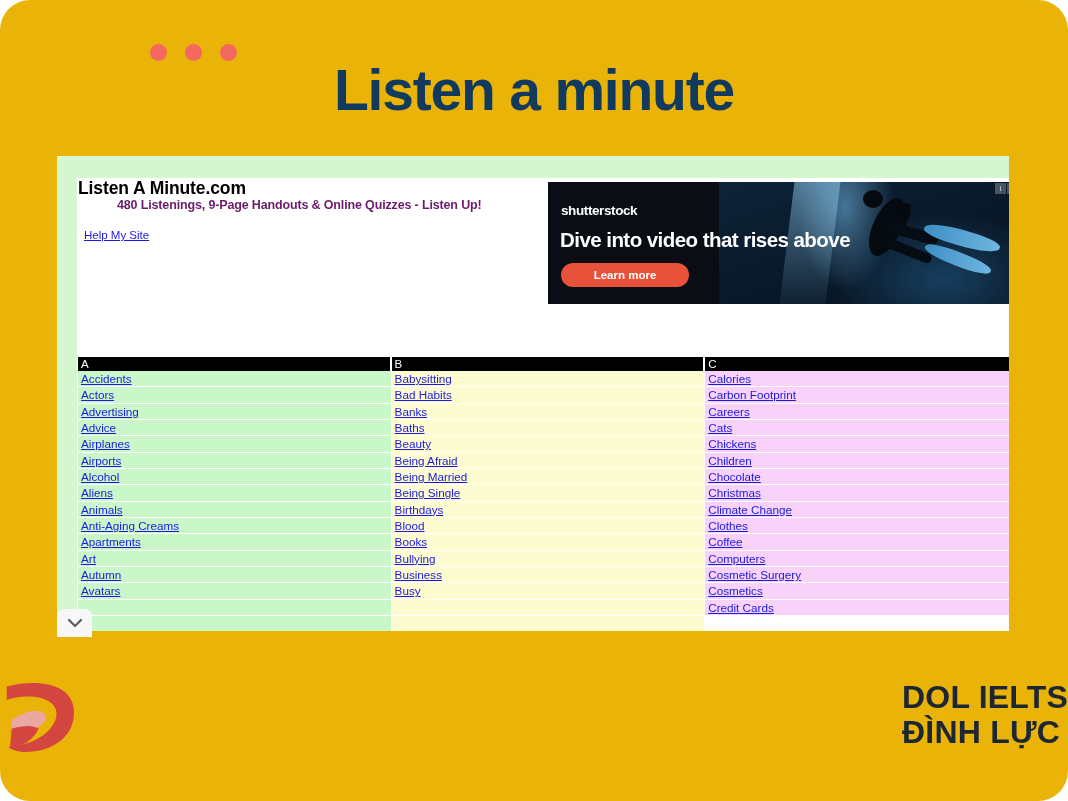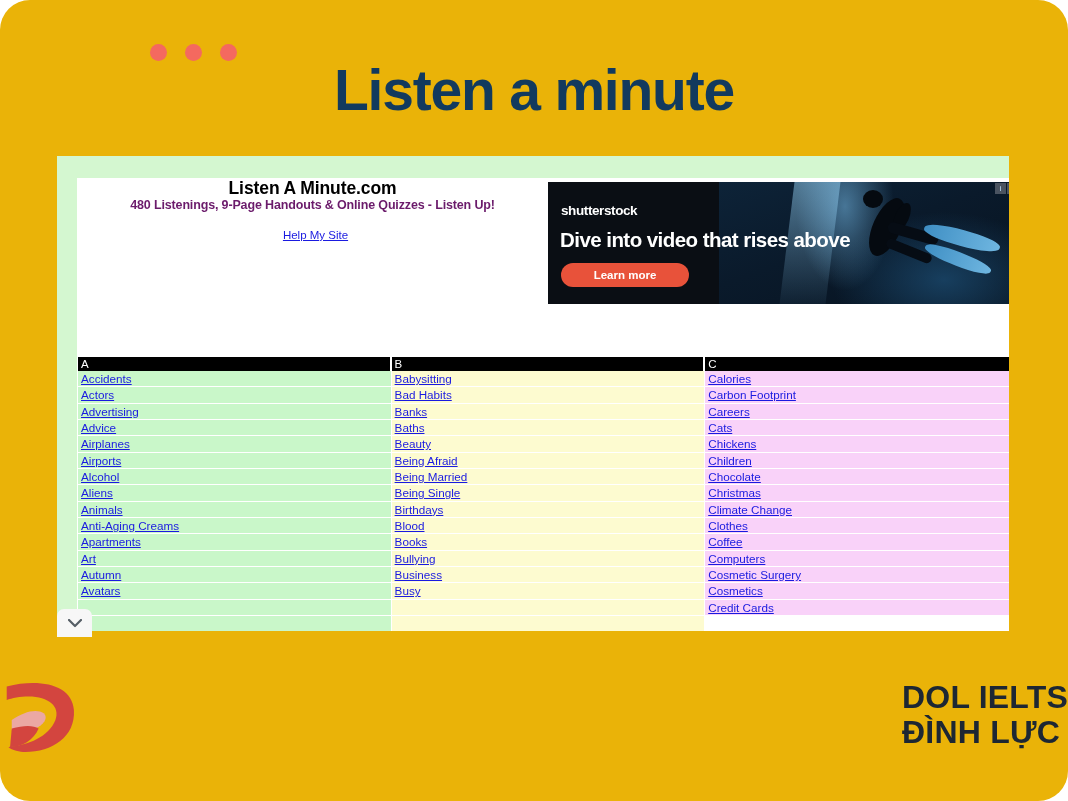--- a/index.html
+++ b/index.html
@@ -77,37 +77,37 @@
     background: #ffffff;
     overflow: hidden;
   }
 
   
   #site-header {
     position: absolute;
     left: 0;
     top: 0;
     width: 470px;
-    text-align: center;
   }
   #site-title {
     font-size: 17.5px;
     font-weight: bold;
     color: #000000;
     line-height: 20px;
     padding-left: 1px;
     letter-spacing: -0.1px;
   }
   #site-tagline {
     font-size: 12.5px;
     font-weight: bold;
     color: #6b1b6b;
     line-height: 15px;
     padding-left: 1px;
     letter-spacing: -0.15px;
+    margin-left: 39px;
   }
   #help-link {
     display: inline-block;
     margin-top: 16px;
     margin-left: 7px;
     font-size: 11.5px;
     color: #1a1ae0;
     text-decoration: underline;
     cursor: pointer;
   }

